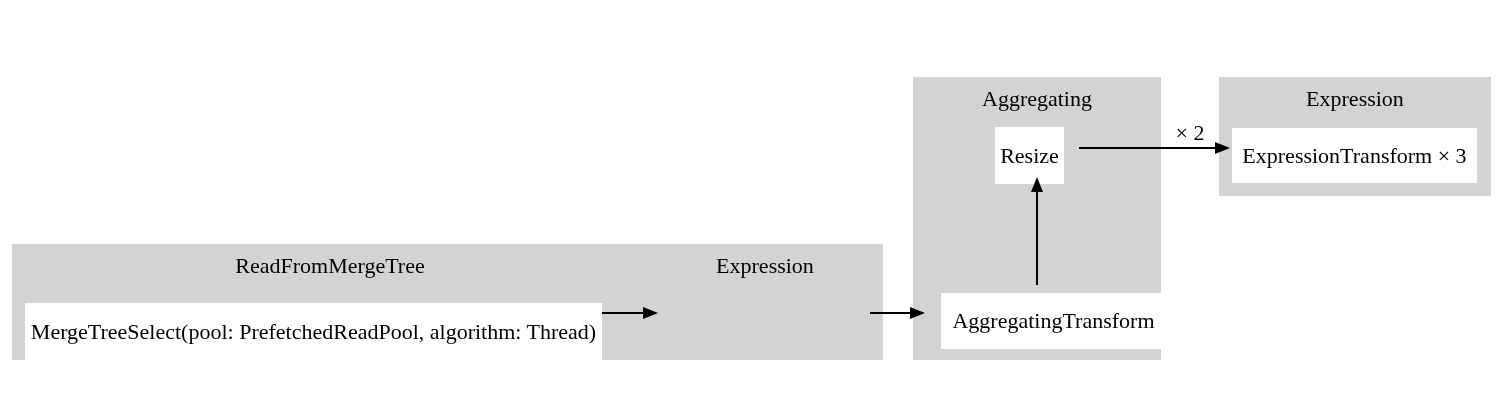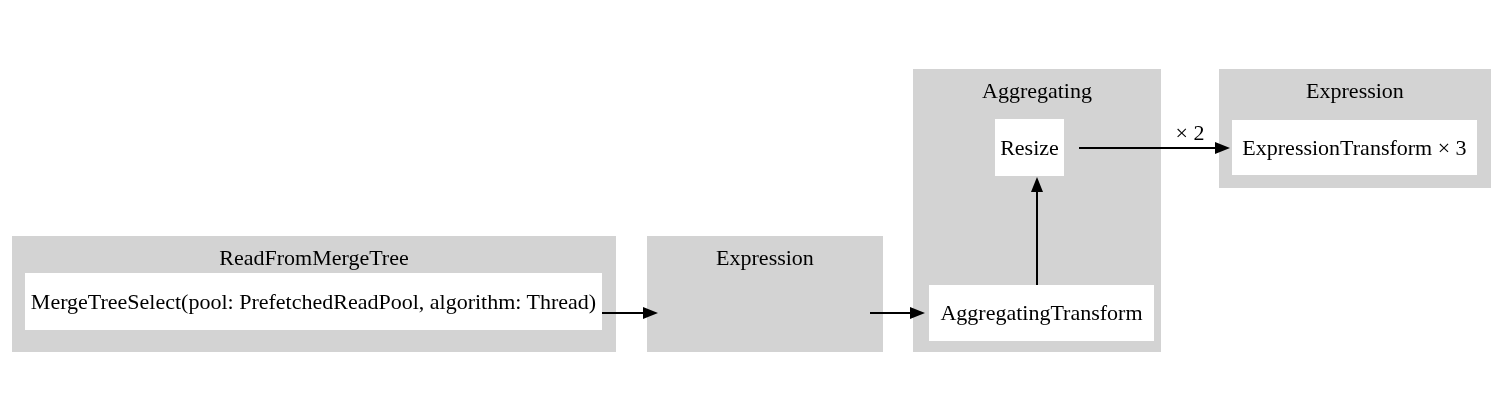--- a/index.html
+++ b/index.html
@@ -12,20 +12,21 @@
     width: 1502px;
     height: 410px;
     background: #ffffff;
     font-family: "Liberation Serif", "DejaVu Serif", serif;
     color: #000000;
     overflow: hidden;
   }
   .cluster {
     position: absolute;
     background: #d3d3d3;
+    margin-top: 8px;
   }
   .cluster-title {
     position: absolute;
     top: 0;
     left: 0;
     right: 0;
     height: 43px;
     display: flex;
     align-items: center;
     justify-content: center;
@@ -68,30 +69,30 @@
     border-bottom: 15px solid #000000;
   }
   .edge-label {
     position: absolute;
     font-size: 22px;
     text-align: center;
     white-space: nowrap;
   }
 
   
-  #cluster-0 { left: 12px;   top: 236px; width: 604px; height: 116px; }
+  #cluster-0 { left: 12px;   top: 236px; width: 604px; height: 116px; padding-left: 32px; }
   #cluster-1 { left: 647px;  top: 236px; width: 236px; height: 116px; }
   #cluster-2 { left: 913px;  top: 69px;  width: 248px; height: 283px; }
   #cluster-3 { left: 1219px; top: 69px;  width: 272px; height: 119px; }
 
   
-  #node-merge-tree-select      { left: 13px; top: 37px;  width: 577px; height: 57px; }
+  #node-merge-tree-select      { left: 13px; top: 59px;  width: 577px; height: 57px; }
   #node-expression-transform   { left: 11px; top: 49px;  width: 212px; height: 56px; }
   #node-resize                 { left: 82px; top: 50px;  width: 69px;  height: 57px; }
-  #node-aggregating-transform  { left: 16px; top: 216px; width: 225px; height: 56px; }
+  #node-aggregating-transform  { left: 28px; top: 216px; width: 225px; height: 56px; }
   #node-expression-transform-x2{ left: 13px; top: 51px;  width: 245px; height: 55px; }
 
   
   #edge-0-line  { left: 602px;  top: 312px; width: 43px; }
   #edge-0-head  { left: 643px;  top: 307px; }
   #edge-1-line  { left: 870px;  top: 312px; width: 41px; }
   #edge-1-head  { left: 910px;  top: 307px; }
   #edge-2-line  { left: 1036px; top: 190px; height: 95px; }
   #edge-2-head  { left: 1031px; top: 177px; }
   #edge-3-line  { left: 1079px; top: 147px; width: 140px; }

